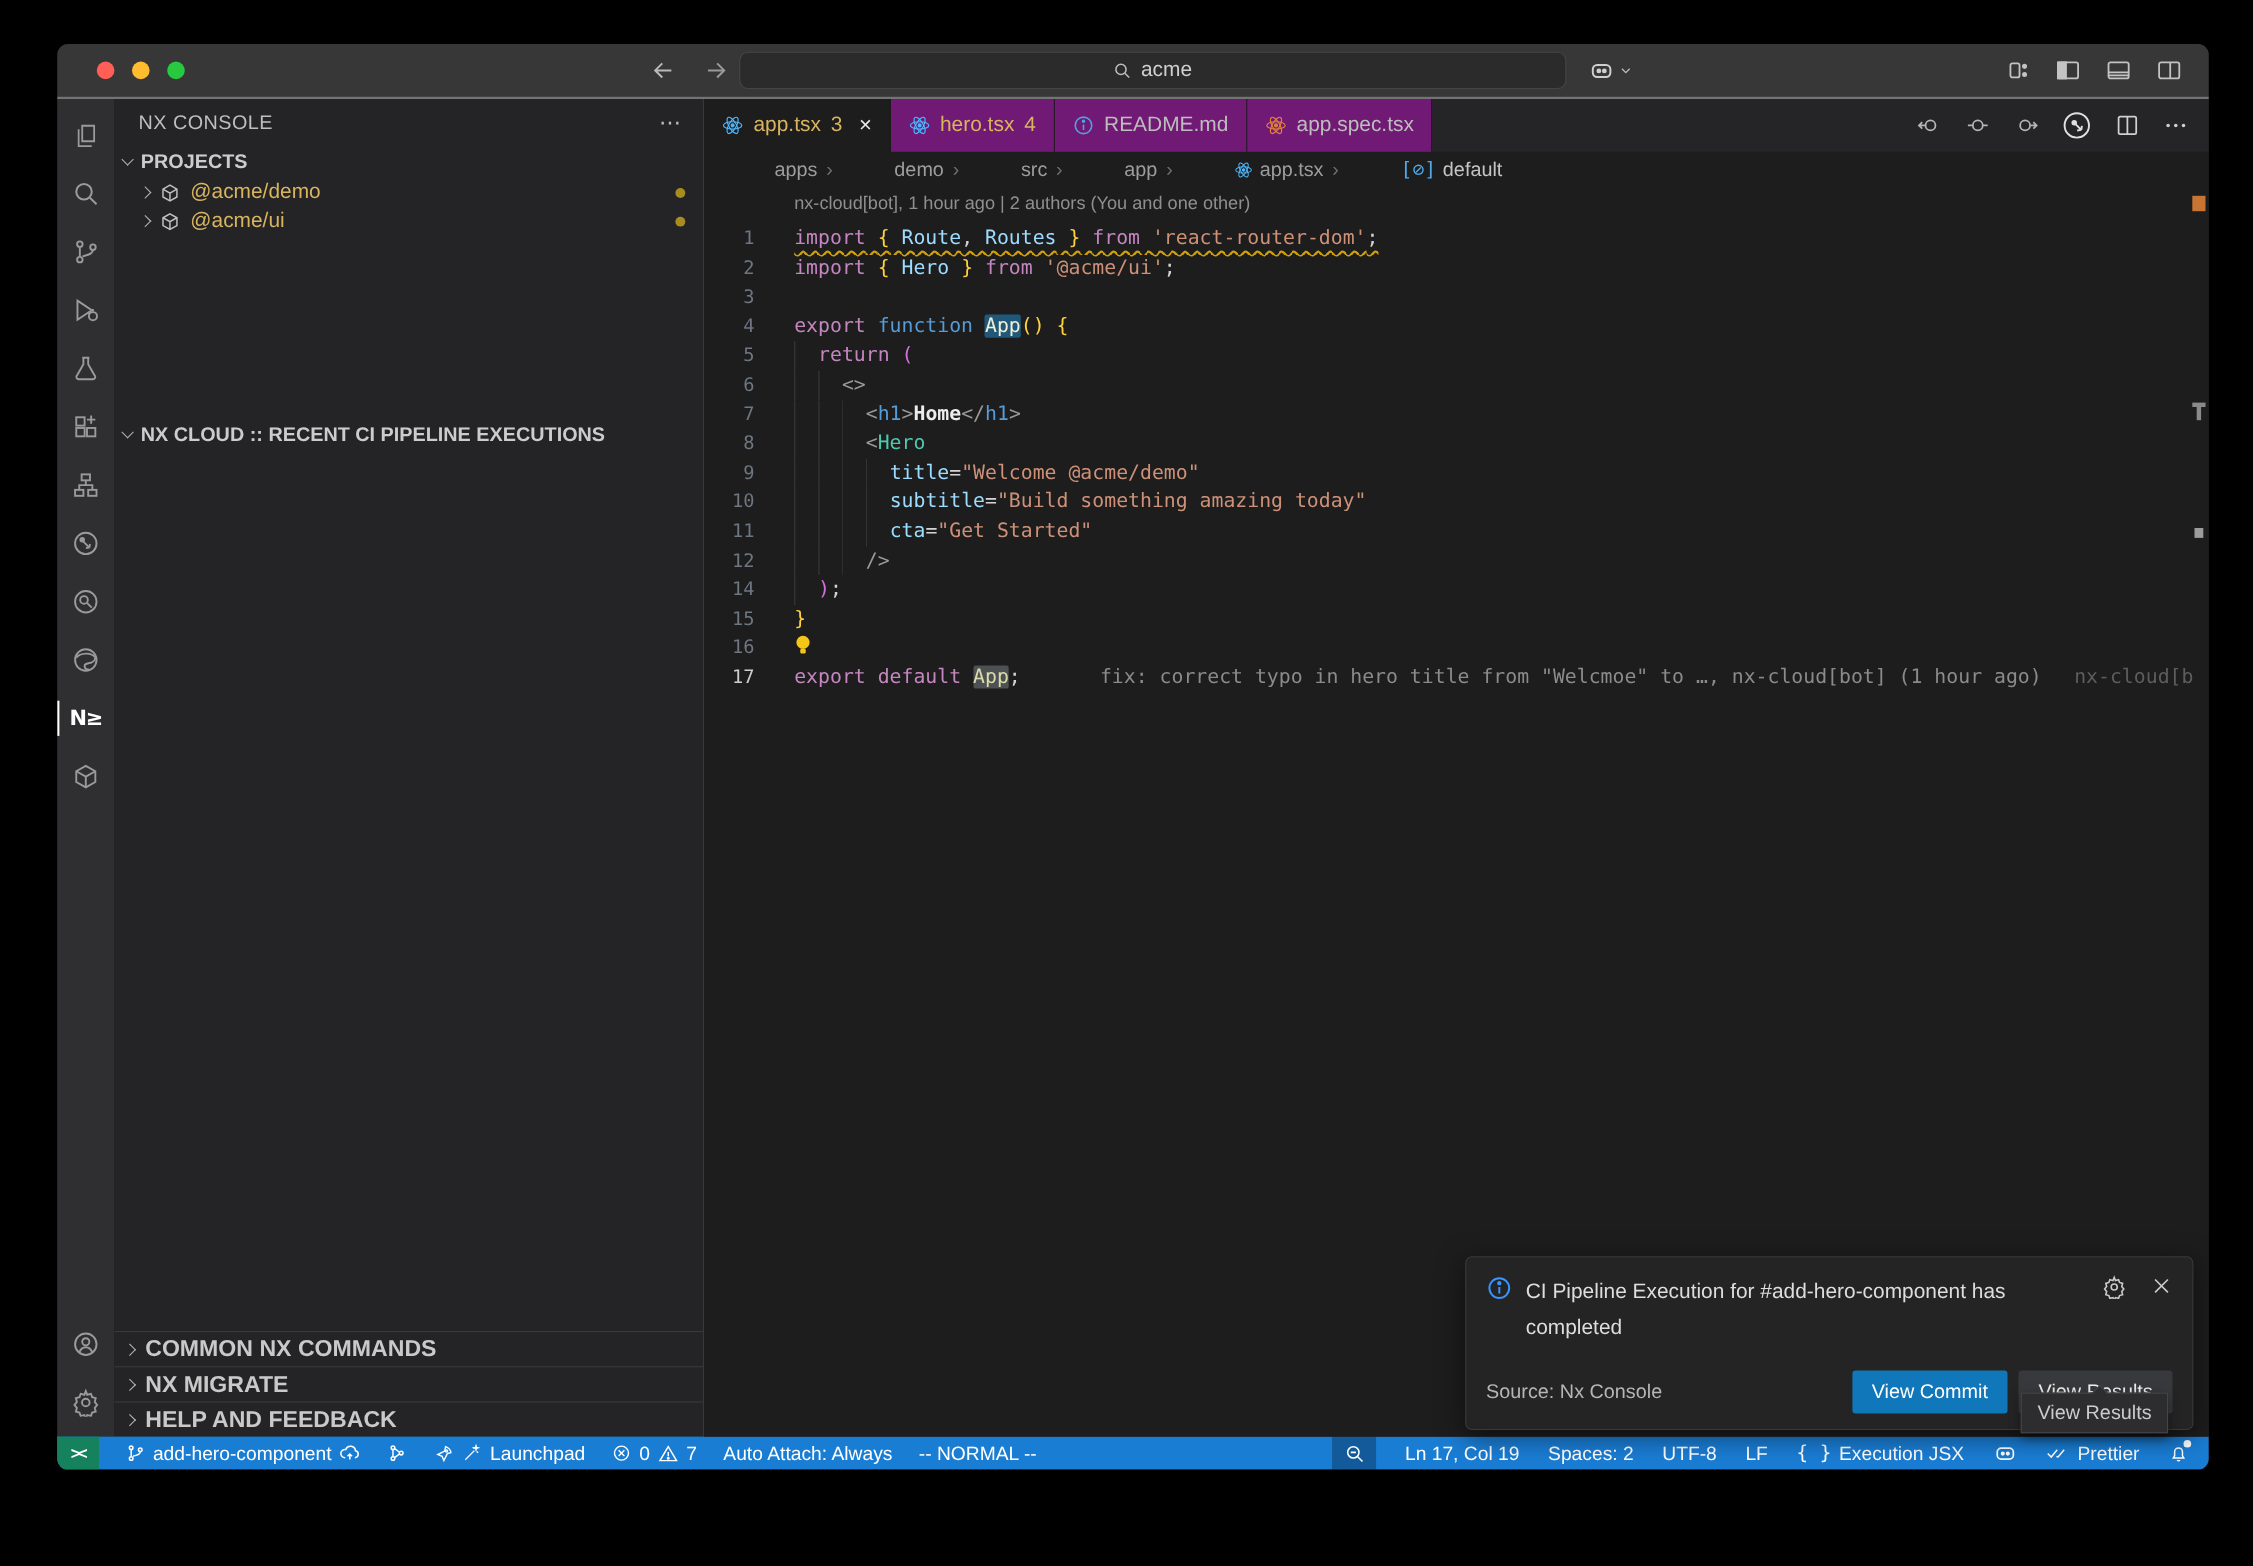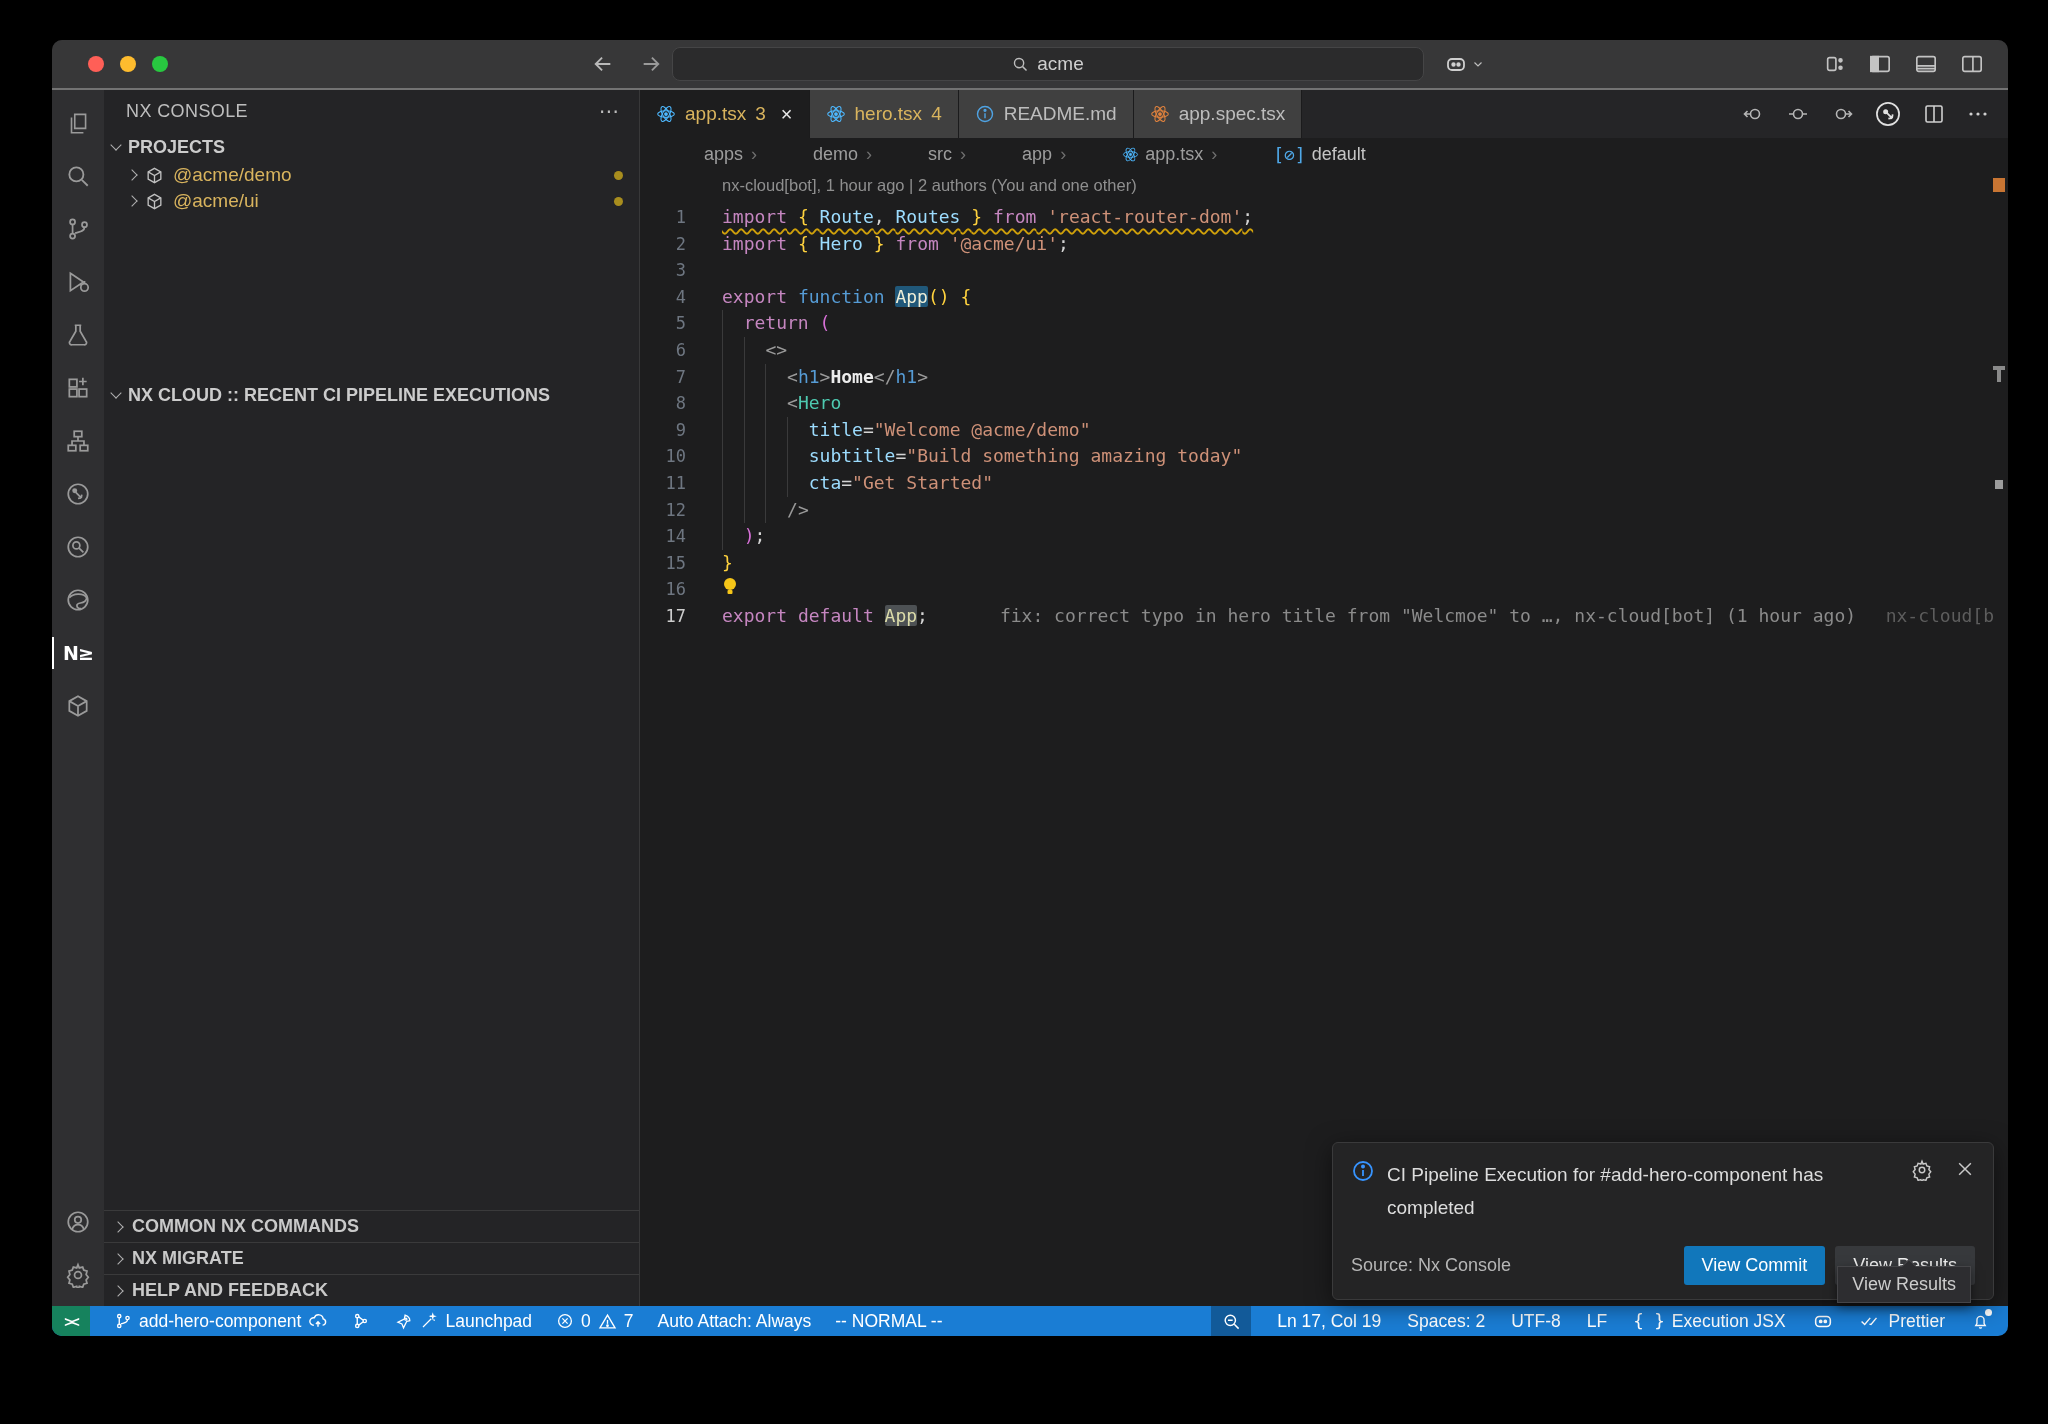--- a/index.html
+++ b/index.html
@@ -46,26 +46,26 @@
   .sb-item { height:26px; display:flex; align-items:center; gap:9px; padding-left:24px; font-size:19px; }
   .sb-item .dot { margin-left:auto; margin-right:16px; width:9px; height:9px; border-radius:50%; background:#a88d1e; }
   .gold { color:#d9b45e; }
   .chev { display:inline-block; width:8px; height:8px; border-right:1.8px solid #b0b0b0;
           border-bottom:1.8px solid #b0b0b0; }
   .chev.right { transform:rotate(-45deg); }
   .chev.down  { transform:rotate(45deg); margin-top:-4px; }
   .cloud-gap { height:166px; }
   .sb-bottom { margin-top:auto; }
   .sb-collapsed { height:32px; display:flex; align-items:center; gap:10px; padding-left:10px;
-                  border-top:1px solid #3a3a3b; font-weight:700; font-size:18px; color:#c9c9c9; }
+                  border-top:1px solid #3a3a3b; font-weight:700; font-size:21px; color:#c9c9c9; }
 
   
   .editor { flex:1 1 auto; min-width:0; display:flex; flex-direction:column; background:#1d1d1e; position:relative;justify-content:space-between; }
   .tabbar { height:48px; background:#252527; display:flex; flex:0 0 auto; align-items:stretch; position:relative; }
-  .tab { display:flex; align-items:center; gap:9px; padding:0 16px; font-size:19px; background:#404040;
+  .tab { display:flex; align-items:center; gap:9px; padding:0 16px; font-size:19px; background:#701a75;
          border-right:1px solid #1b1b1c; color:#bdbdbd; }
   .tab.active { background:#1d1d1e; }
   .tab .close { color:#e8e8e8; font-size:20px; margin-left:6px; }
   .tab-actions { margin-left:auto; display:flex; align-items:center; gap:20px; padding-right:18px; color:#c0c0c0; }
   .breadcrumbs { height:32px; display:flex; align-items:center; gap:4px; padding-left:12px; font-size:18px;
                  color:#9d9d9d; flex:0 0 auto; }
   .crumb { padding:0 4px; display:flex; align-items:center; gap:6px;margin-left:48px; }
   .crumb-sep { color:#6f6f6f; font-size:18px; }
   .code-area { flex:1 1 auto; position:relative; overflow:hidden; font-family:"DejaVu Sans Mono",monospace; }
   .blame-header { height:34px; line-height:30px; padding-left:82px; color:#8f8f8f; font-size:16.5px;

